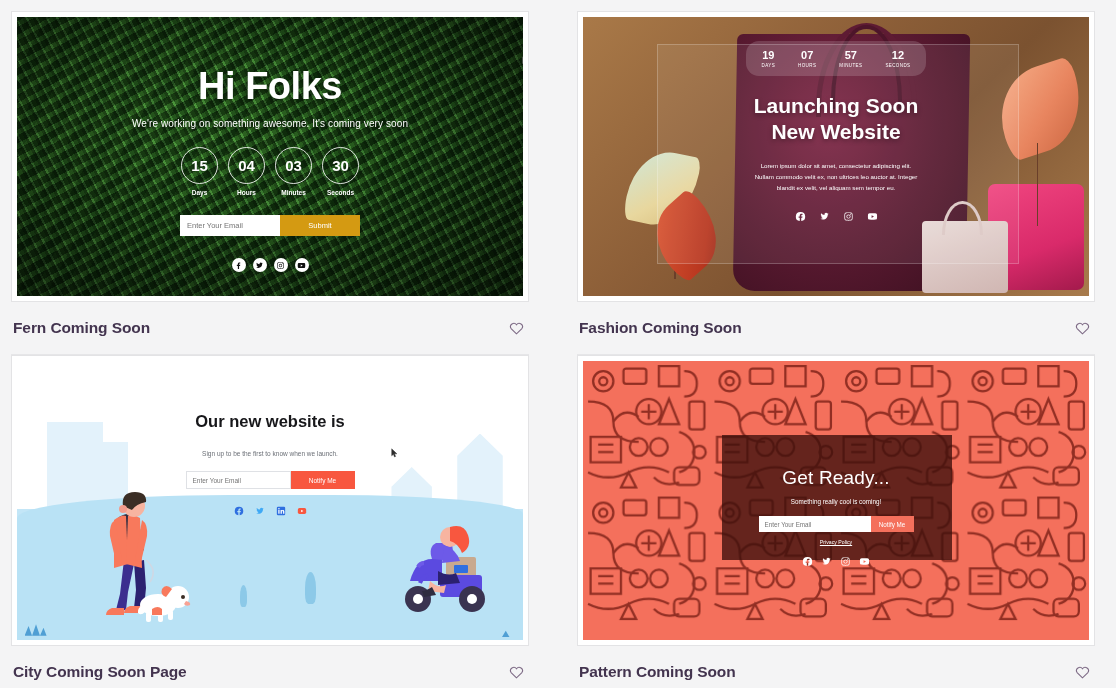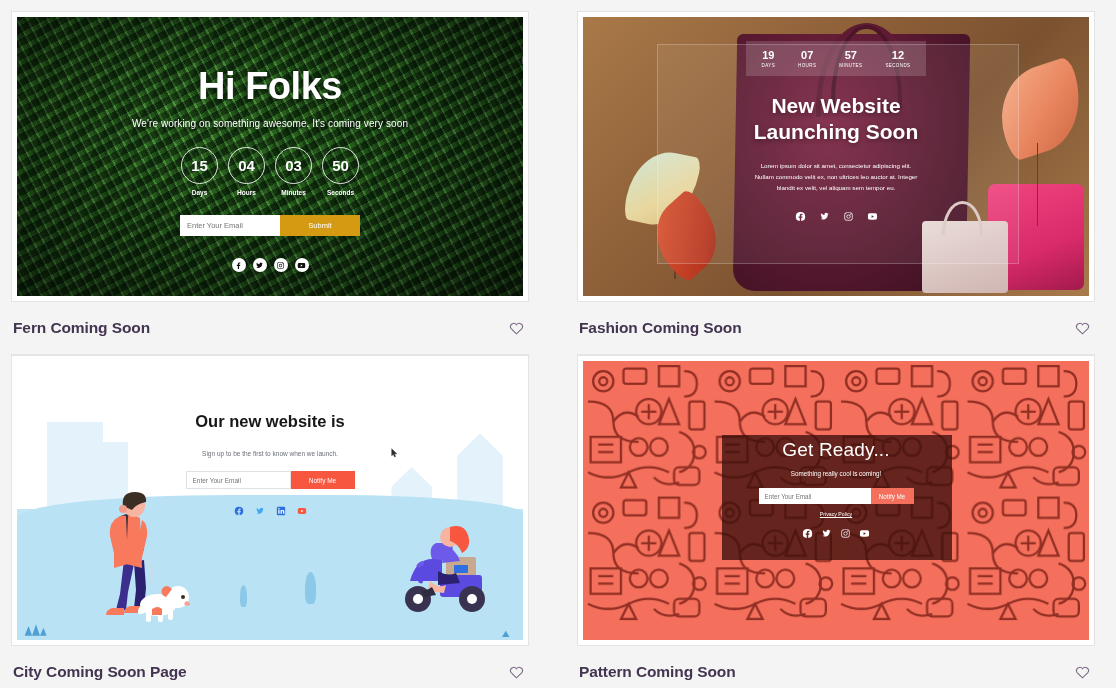--- a/index.html
+++ b/index.html
@@ -165,20 +165,21 @@
   .fash-content {
     position: absolute; inset: 0;
     display: flex; flex-direction: column; align-items: center;
     padding-top: 24px; color: #fff; text-align: center;
   }
   .fash-counter-bar {
     width: 180px; height: 35px;
     background: rgba(255,255,255,.16);
     display: flex; align-items: center; justify-content: center;
     gap: 23px;
+    border-radius: 13px;
   }
   .fash-unit { text-align: center; }
   .fash-num { font-size: 11px; font-weight: bold; }
   .fash-lab { font-size: 4.5px; margin-top: 2px; letter-spacing: .4px; }
   .fash-h1 { font-size: 21px; font-weight: bold; line-height: 1.25; margin-top: 17px; text-shadow: 0 2px 5px rgba(0,0,0,.35); }
   .fash-p { font-size: 6.2px; line-height: 1.85; margin-top: 14px; width: 165px; }
   .fash-social { display: flex; gap: 13px; margin-top: 17px; }
   .soc-plain svg { width: 11px; height: 11px; fill: #fff; display:block; }
 
   
@@ -288,21 +289,21 @@
               </div>
               <div class="fc-unit">
                 <div class="fc-circle">04</div>
                 <div class="fc-label">Hours</div>
               </div>
               <div class="fc-unit">
                 <div class="fc-circle">03</div>
                 <div class="fc-label">Minutes</div>
               </div>
               <div class="fc-unit">
-                <div class="fc-circle">50</div>
+                <div class="fc-circle">30</div>
                 <div class="fc-label">Seconds</div>
               </div>
             </div>
             <div class="fern-form">
               <input class="fern-input" type="text" placeholder="Enter Your Email" style="">
               <button class="fern-submit">Submit</button>
             </div>
             <div class="fern-social">
               <span class="soc-round">
                   <svg viewBox="0 0 24 24">
@@ -373,22 +374,22 @@
               <div class="fash-unit">
                 <div class="fash-num">57</div>
                 <div class="fash-lab">MINUTES</div>
               </div>
               <div class="fash-unit">
                 <div class="fash-num">12</div>
                 <div class="fash-lab">SECONDS</div>
               </div>
             </div>
             <div class="fash-h1">
+              <div>Launching Soon</div>
               <div>New Website</div>
-              <div>Launching Soon</div>
             </div>
             <div class="fash-p">Lorem ipsum dolor sit amet, consectetur adipiscing elit. Nullam commodo velit ex, non ultrices leo auctor at. Integer blandit ex velit, vel aliquam sem tempor eu.</div>
             <div class="fash-social">
               <span class="soc-plain">
                   <svg viewBox="0 0 24 24">
                     <path d="M12 2a10 10 0 0 0-1.6 19.9v-7h-2.5V12h2.5V9.8c0-2.5 1.5-3.9 3.8-3.9 1.1 0 2.2.2 2.2.2v2.4h-1.2c-1.2 0-1.6.8-1.6 1.6V12h2.7l-.4 2.9h-2.3v7A10 10 0 0 0 12 2z"></path>
                   </svg>
                 </span>
               <span class="soc-plain">
                   <svg viewBox="0 0 24 24">
@@ -567,21 +568,21 @@
                     <circle cx="46" cy="36" r="2.5"></circle>
                     <path d="M12 24 q4-6 10-2"></path>
                     <path d="M28 46 q4 4 10 2"></path>
                   </g>
                 </pattern>
               </defs>
               <rect width="200" height="105" fill="url(#doodle)"></rect>
             </svg>
           </div>
           <div class="pat-panel"></div>
-          <div class="pat-content" style="padding-top:78px;">
+          <div class="pat-content" style="padding-top:106px;">
             <div class="pat-h1">Get Ready...</div>
             <div class="pat-sub">Something really cool is coming!</div>
             <div class="pat-form">
               <input class="pat-input" type="text" placeholder="Enter Your Email" style="">
               <button class="pat-btn">Notify Me</button>
             </div>
             <div class="pat-privacy">Privacy Policy</div>
             <div class="pat-social">
               <span>
                   <svg viewBox="0 0 24 24">

